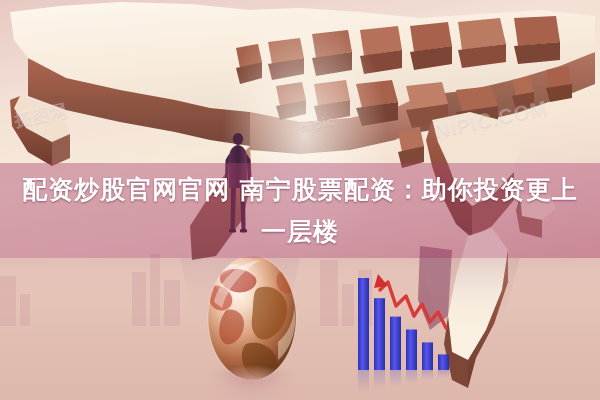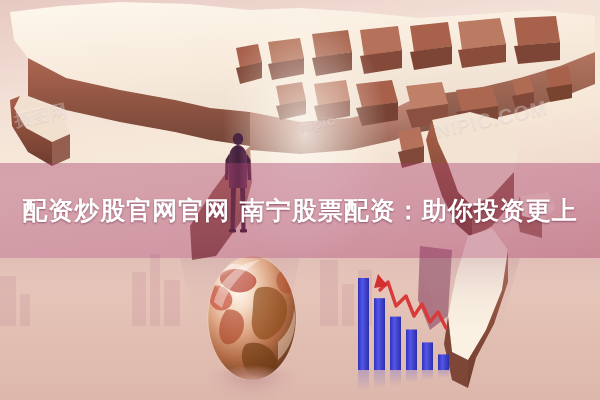--- a/index.html
+++ b/index.html
@@ -364,15 +364,16 @@
       <polygon points="26,2 36,14 22,16" fill="#d22f2f"></polygon>
     </svg>
   </div>
 
   <div class="watermark wm-left">摄图网</div>
   <div class="watermark wm-mid">nipic</div>
   <div class="watermark wm-right">NIPIC.COM</div>
 
   <div class="caption-band">
     <div class="caption-line">配资炒股官网官网 南宁股票配资：助你投资更上</div>
+    <div class="caption-line">一层楼</div>
   </div>
 
 </div>
 
 </body></html>

